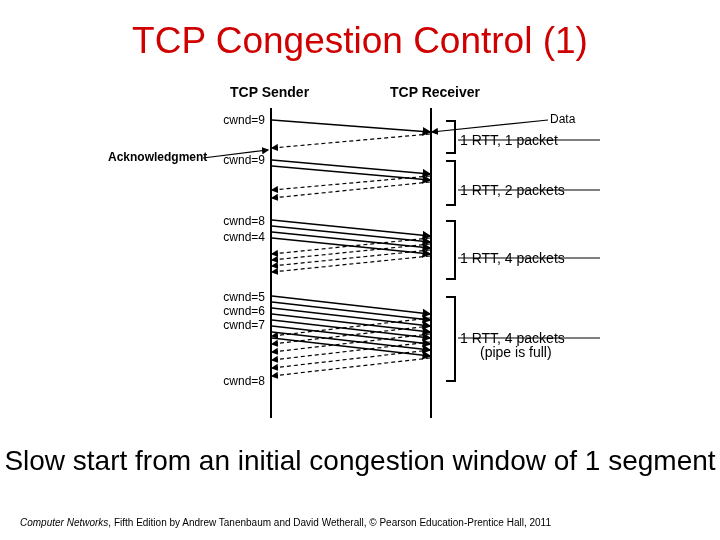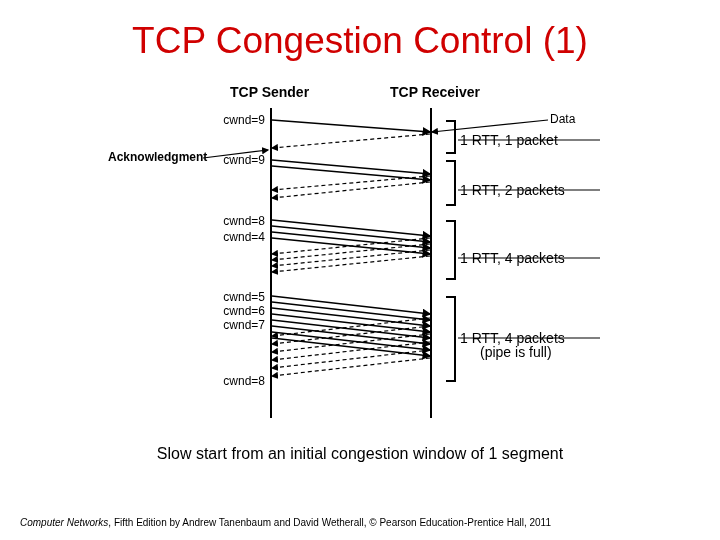--- a/index.html
+++ b/index.html
@@ -61,21 +61,21 @@
   svg.arrows {
     position: absolute;
     left: 0; top: 0;
     width: 600px; height: 340px;
   }
   .caption {
     position: absolute;
     top: 445px;
     width: 720px;
     text-align: center;
-    font-size: 16px;
+    font-size: 28px;
     color: #000;
   }
   .footer {
     position: absolute;
     bottom: 12px;
     left: 20px;
     font-size: 10px;
     color: #000;
   }
   .footer .book { font-style: italic; }

